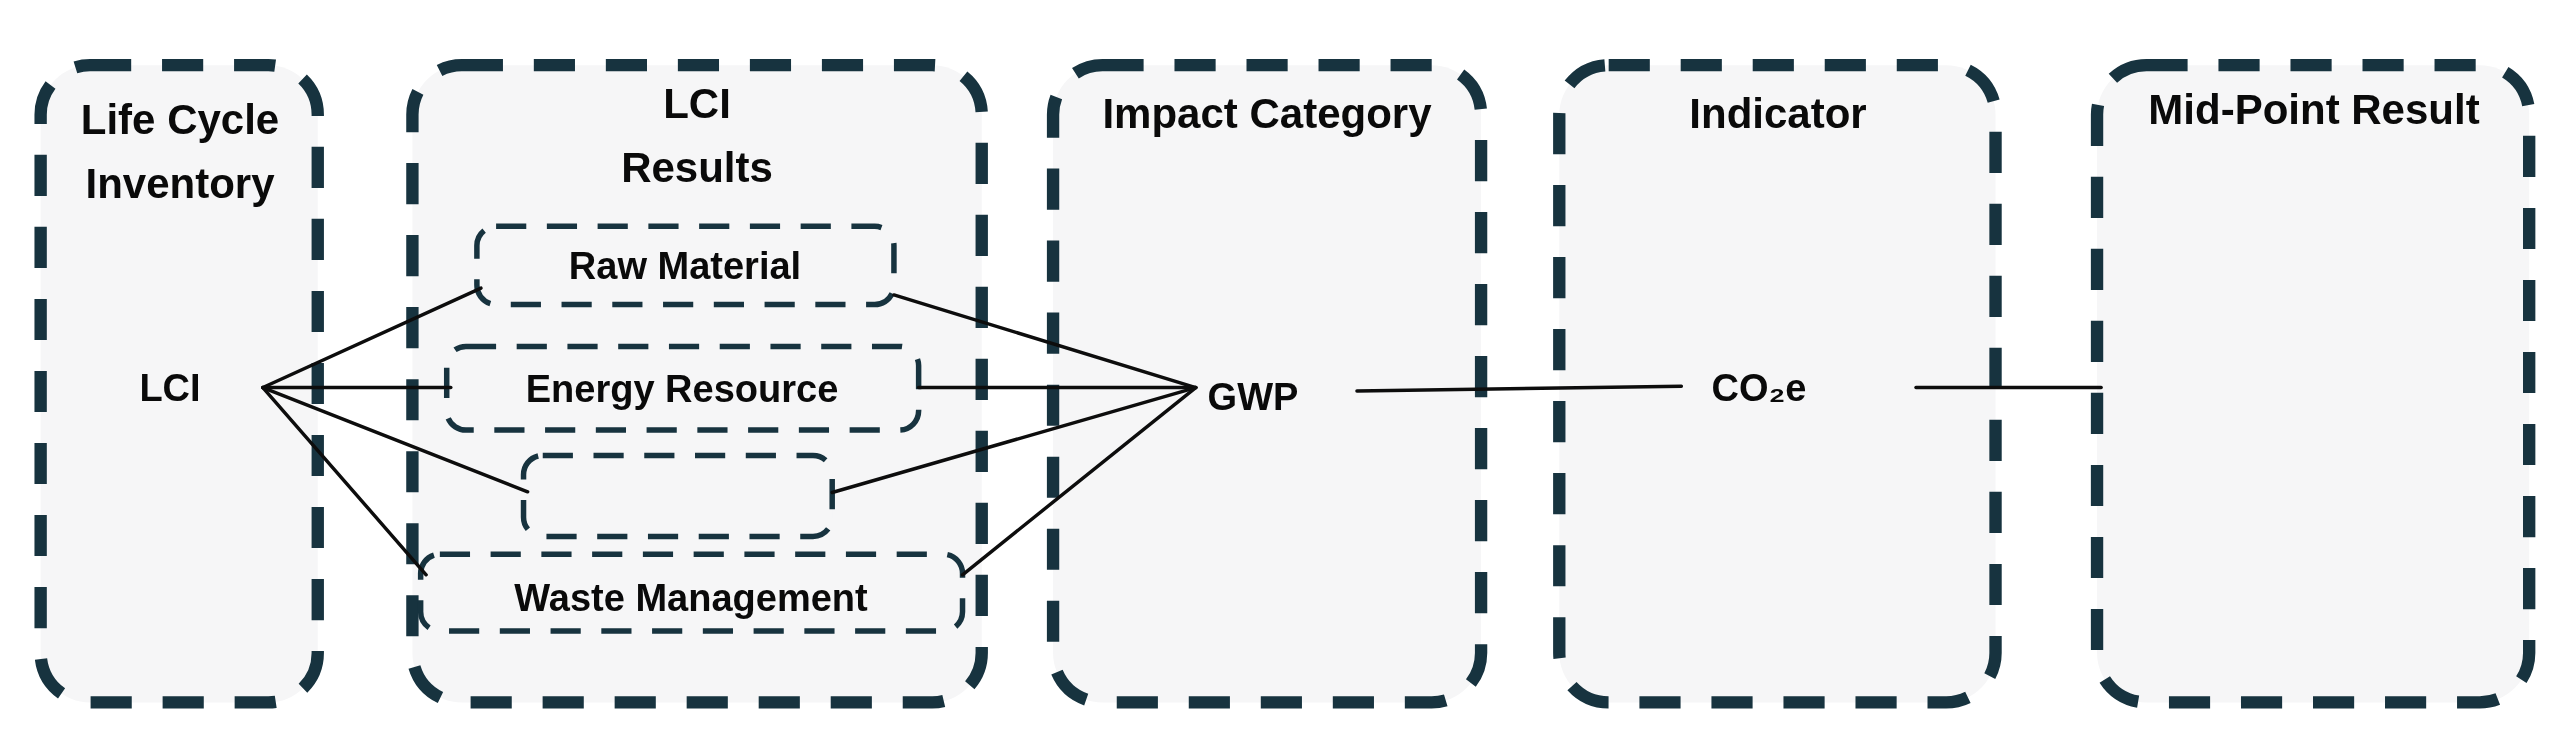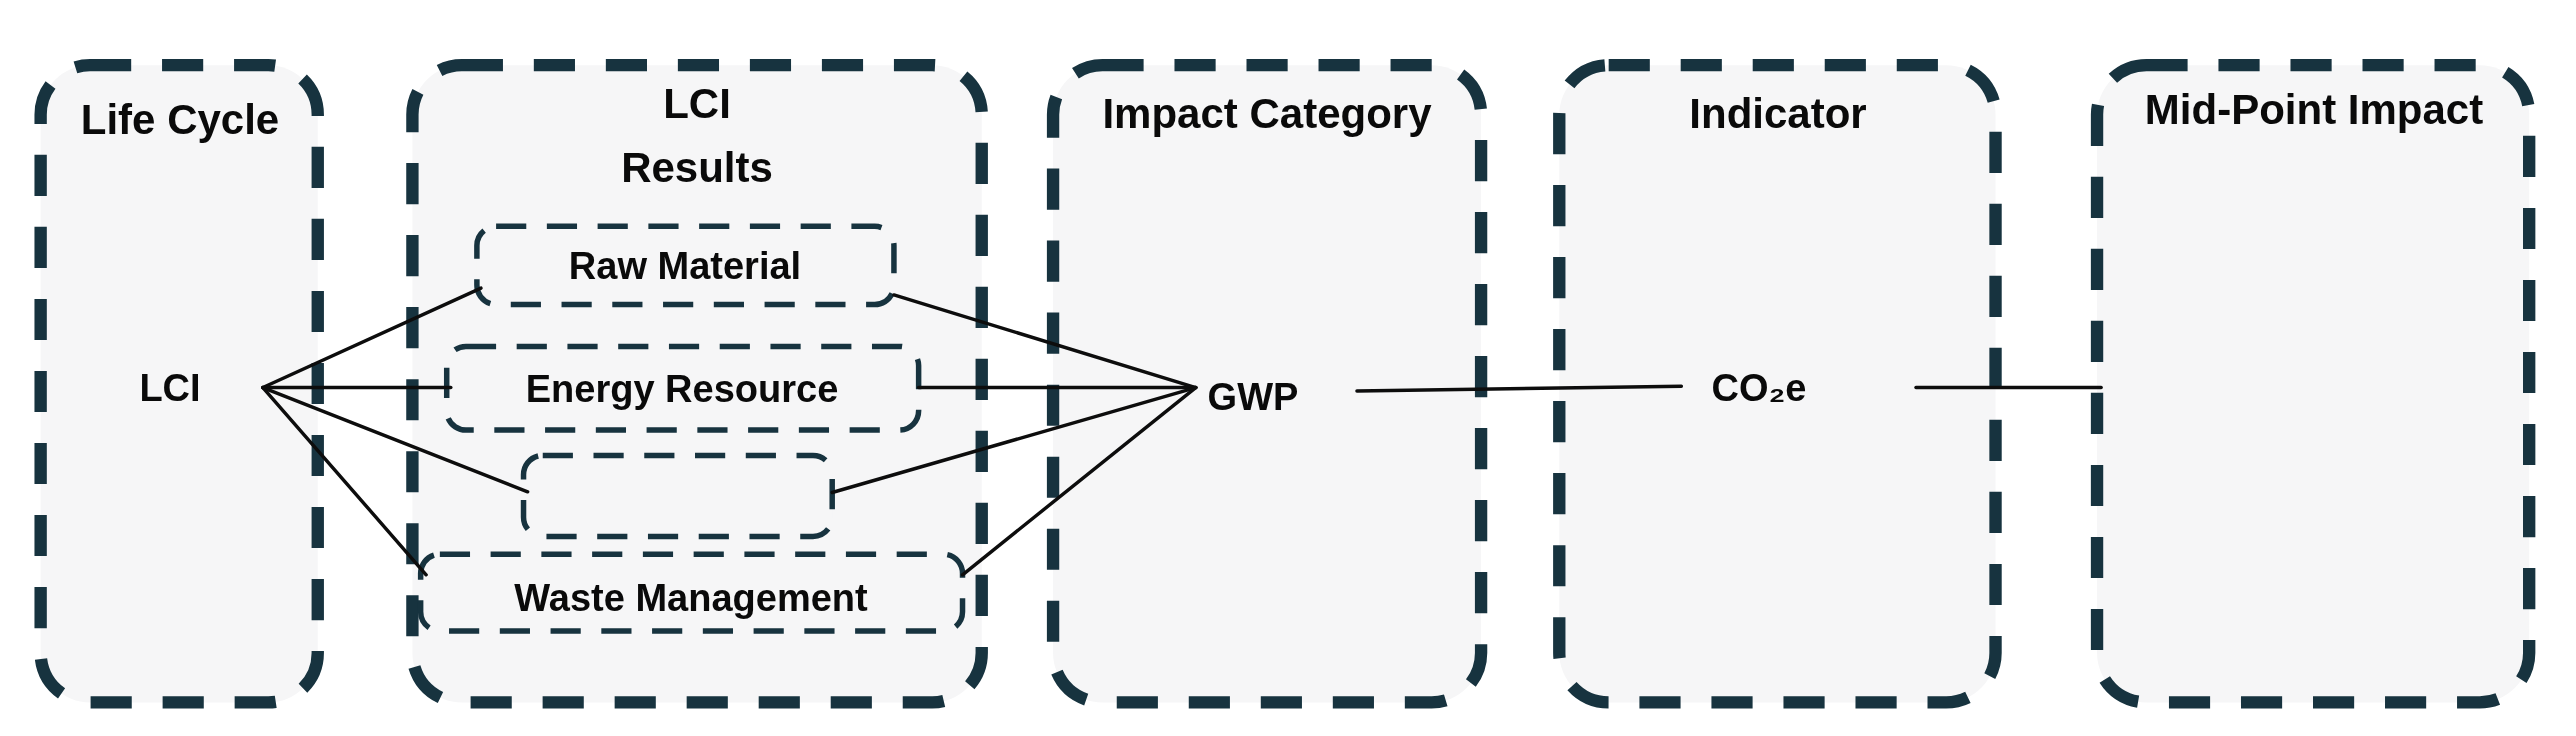--- a/index.html
+++ b/index.html
@@ -78,30 +78,31 @@
       <line class="connector" x1="1338" y1="565" x2="1742" y2="565"></line>
       <line class="connector" x1="1212" y1="718" x2="1742" y2="565"></line>
       <line class="connector" x1="1402" y1="838" x2="1742" y2="565"></line>
 
       <line class="connector" x1="1977" y1="570" x2="2450" y2="563"></line>
       <line class="connector" x1="2792" y1="565" x2="3062" y2="565"></line>
     </g>
   </svg>
 
   <div class="label title" style="left:180px;top:120px">Life Cycle</div>
+  <div class="label title" style="left:180px;top:184px">Inventory</div>
   <div class="label" style="left:170px;top:388px">LCI</div>
 
   <div class="label title" style="left:697px;top:104px">LCI</div>
   <div class="label title" style="left:697px;top:168px">Results</div>
   <div class="label" style="left:685px;top:266px">Raw Material</div>
   <div class="label" style="left:682px;top:389px">Energy Resource</div>
   <div class="label" style="left:691px;top:598px">Waste Management</div>
 
   <div class="label title" style="left:1267px;top:114px">Impact Category</div>
   <div class="label" style="left:1253px;top:397px">GWP</div>
 
   <div class="label title" style="left:1778px;top:114px">Indicator</div>
   <div class="label" style="left:1759px;top:388px">CO₂e</div>
 
-  <div class="label title" style="left:2314px;top:110px">Mid-Point Impact</div>
+  <div class="label title" style="left:2314px;top:110px">Mid-Point Result</div>
 
 </div>
 
 
 </body></html>

